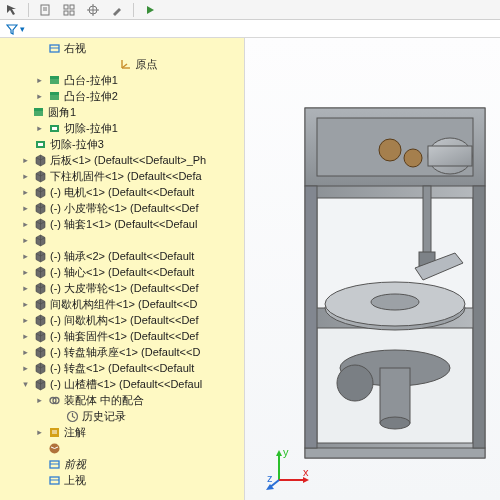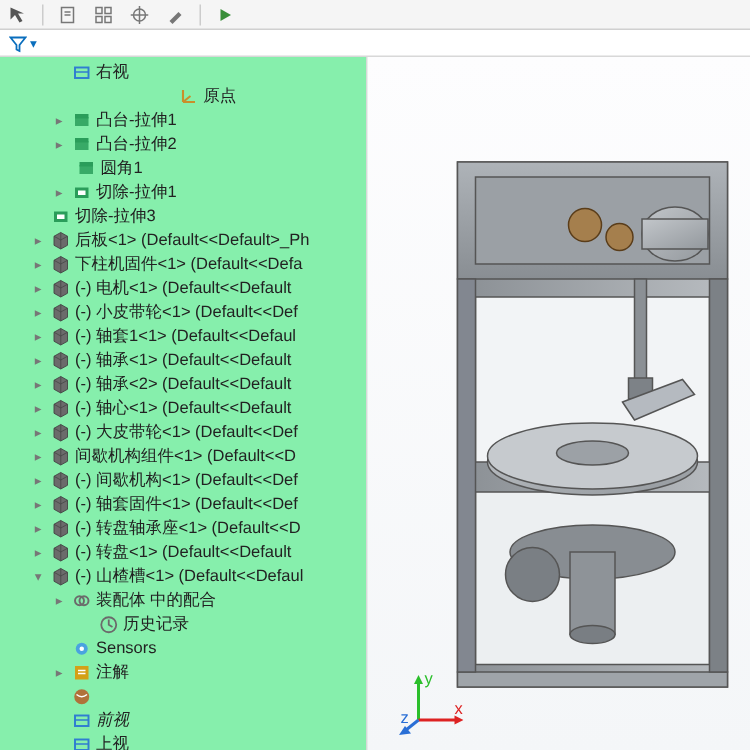--- a/index.html
+++ b/index.html
@@ -3,21 +3,21 @@
 <meta charset="utf-8">
 <style>
 *{margin:0;padding:0;box-sizing:border-box;font-family:"Microsoft YaHei",Arial,sans-serif;font-size:11px;-webkit-user-select:none;user-select:none}
 html,body{width:500px;height:500px;overflow:hidden;background:#fff}
 .app{display:flex;flex-direction:column;width:500px;height:500px}
 .toolbar{height:20px;background:#f5f5f5;border-bottom:1px solid #d0d0d0;display:flex;align-items:center;padding:0 4px;gap:8px}
 .toolbar .tb-icon{width:16px;height:16px;display:flex;align-items:center;justify-content:center;color:#666}
 .toolbar .sep{width:1px;height:14px;background:#ccc}
 .filterbar{height:18px;border-bottom:1px solid #d8d8d8;display:flex;align-items:center;padding:0 6px;color:#0a6ebd}
 .main{flex:1;display:flex;min-height:0}
-.tree{width:245px;height:100%;overflow:hidden;background:#86efac;border-right:1px solid #d8d8d8;padding-top:2px}
+.tree{width:245px;height:100%;overflow:hidden;background:#fef9c3;border-right:1px solid #d8d8d8;padding-top:2px}
 .tree-inner{height:100%;overflow-y:auto}
 .node{display:flex;align-items:center;height:16px;line-height:16px;white-space:nowrap;cursor:default}
 .exp{width:11px;height:11px;margin-right:2px;display:inline-flex;align-items:center;justify-content:center;color:#777;font-size:9px}
 .icon{width:14px;height:14px;margin-right:3px;display:inline-flex;align-items:center;justify-content:center}
 .lbl{color:#222}
 .viewport{flex:1;position:relative;background:linear-gradient(#fdfdfe,#f4f6f8)}
 .triad{position:absolute;left:20px;bottom:10px;width:44px;height:44px}
 svg{display:block}
 </style>
 </head>
@@ -111,21 +111,21 @@
           <div class="node" style="padding-left: 34px;">
             <span class="exp">▸</span>
             <span class="icon">
               <svg width="13" height="13" viewBox="0 0 13 13">
                 <rect x="2" y="4" width="9" height="6" fill="#2a9d5a" opacity="0.85"></rect>
                 <rect x="2" y="2" width="9" height="3" fill="#2a9d5a"></rect>
               </svg>
             </span>
             <span class="lbl">凸台-拉伸2</span>
           </div>
-          <div class="node" style="padding-left: 18px; margin-left: 19px;">
+          <div class="node" style="padding-left: 18px;">
             <span class="exp"></span>
             <span class="icon">
               <svg width="13" height="13" viewBox="0 0 13 13">
                 <rect x="2" y="4" width="9" height="6" fill="#2a9d5a" opacity="0.85"></rect>
                 <rect x="2" y="2" width="9" height="3" fill="#2a9d5a"></rect>
               </svg>
             </span>
             <span class="lbl">圆角1</span>
           </div>
           <div class="node" style="padding-left: 34px;">
@@ -199,21 +199,20 @@
             <span class="lbl">(-) 轴套1&lt;1&gt; (Default&lt;&lt;Defaul</span>
           </div>
           <div class="node" style="padding-left: 20px;">
             <span class="exp">▸</span>
             <span class="icon">
               <svg width="13" height="13" viewBox="0 0 13 13">
                 <path d="M6.5 1 L11 3.5 L11 9.5 L6.5 12 L2 9.5 L2 3.5 Z" fill="#6b6b6b" stroke="#444" stroke-width="0.6"></path>
                 <path d="M6.5 1 L6.5 6 L11 3.5 M6.5 6 L2 3.5 M6.5 6 L6.5 12" stroke="#444" stroke-width="0.5" fill="none"></path>
               </svg>
             </span>
-            <span class="lbl">(-) 轴承&lt;1&gt; (Default&lt;&lt;Default</span>
           </div>
           <div class="node" style="padding-left: 20px;">
             <span class="exp">▸</span>
             <span class="icon">
               <svg width="13" height="13" viewBox="0 0 13 13">
                 <path d="M6.5 1 L11 3.5 L11 9.5 L6.5 12 L2 9.5 L2 3.5 Z" fill="#6b6b6b" stroke="#444" stroke-width="0.6"></path>
                 <path d="M6.5 1 L6.5 6 L11 3.5 M6.5 6 L2 3.5 M6.5 6 L6.5 12" stroke="#444" stroke-width="0.5" fill="none"></path>
               </svg>
             </span>
             <span class="lbl">(-) 轴承&lt;2&gt; (Default&lt;&lt;Default</span>
@@ -310,30 +309,20 @@
           </div>
           <div class="node" style="padding-left: 52px;">
             <span class="exp"></span>
             <span class="icon">
               <svg width="13" height="13" viewBox="0 0 13 13">
                 <circle cx="6.5" cy="6.5" r="5" fill="none" stroke="#6b6b6b" stroke-width="1.2"></circle>
                 <path d="M6.5 3 L6.5 6.5 L9 8" stroke="#6b6b6b" fill="none" stroke-width="1.2"></path>
               </svg>
             </span>
             <span class="lbl">历史记录</span>
-          </div>
-          <div class="node" style="padding-left: 34px;">
-            <span class="exp"></span>
-            <span class="icon">
-              <svg width="13" height="13" viewBox="0 0 13 13">
-                <circle cx="6.5" cy="6.5" r="4" fill="#4aa3df"></circle>
-                <circle cx="6.5" cy="6.5" r="1.5" fill="#fff"></circle>
-              </svg>
-            </span>
-            <span class="lbl">Sensors</span>
           </div>
           <div class="node" style="padding-left: 34px;">
             <span class="exp">▸</span>
             <span class="icon">
               <svg width="13" height="13" viewBox="0 0 13 13">
                 <rect x="2" y="2" width="9" height="9" fill="#d4a017"></rect>
                 <line x1="4" y1="5" x2="9" y2="5" stroke="#fff"></line>
                 <line x1="4" y1="7" x2="9" y2="7" stroke="#fff"></line>
               </svg>
             </span>

